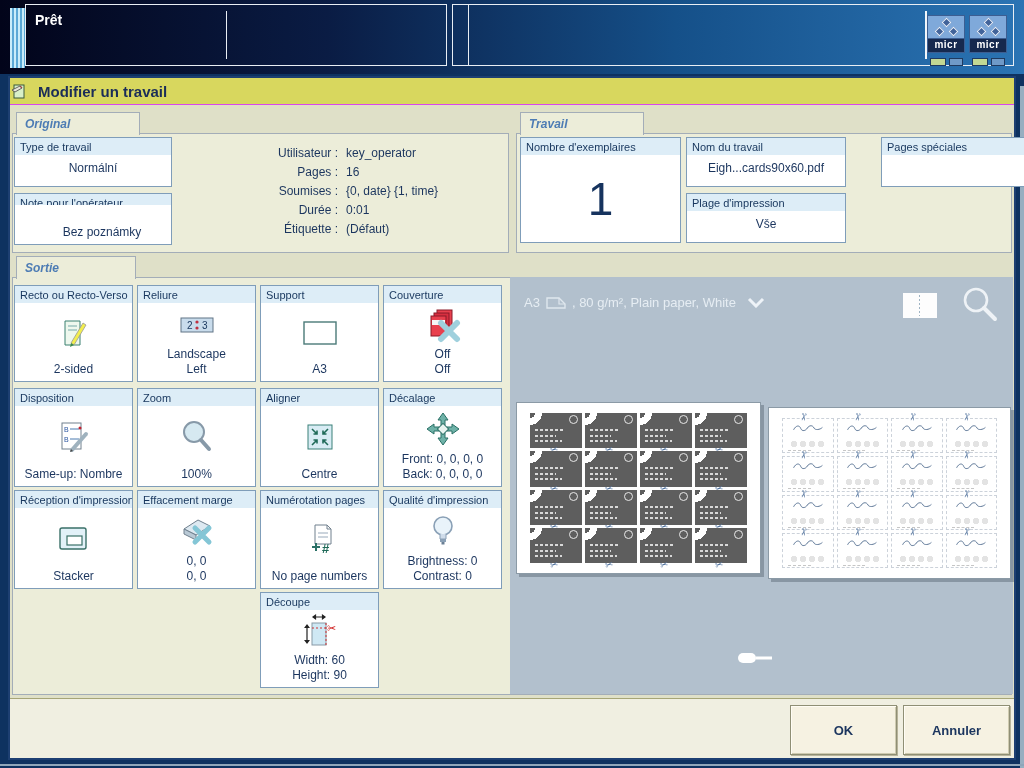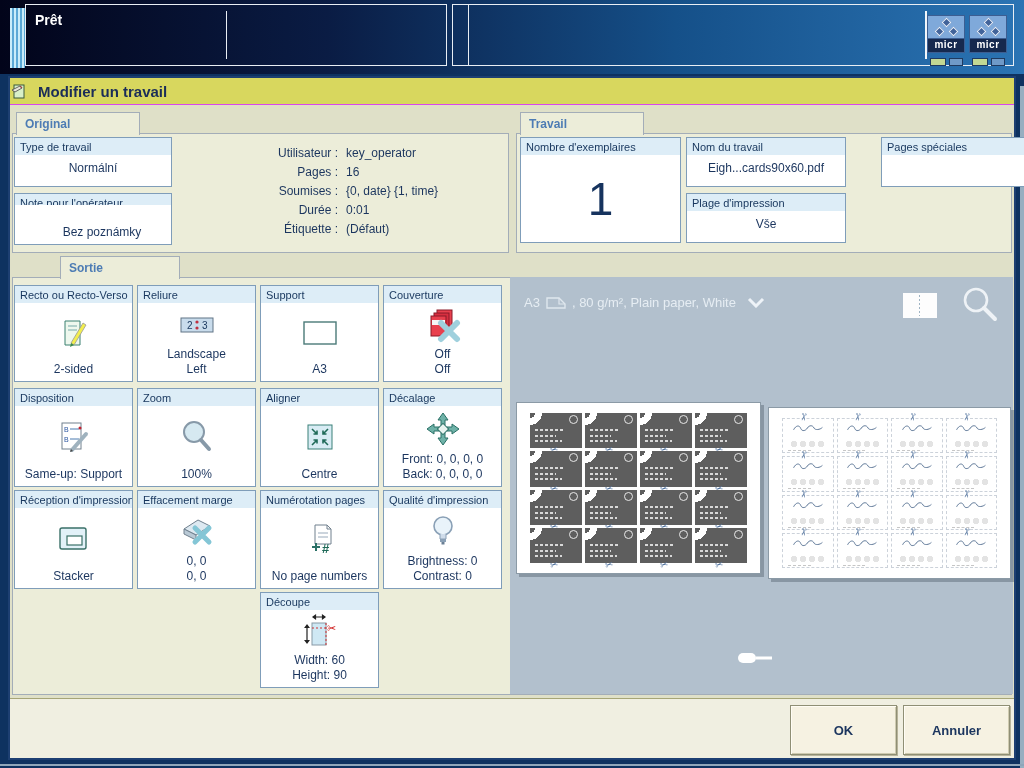--- a/index.html
+++ b/index.html
@@ -33,21 +33,21 @@
   .sw.g{width:16px;background:#c2d893;} .sw.b{width:14px;background:#6f9ac8;}
   
   .dialog-bg{position:absolute;left:8px;top:76px;width:1008px;height:684px;background:#dfe0c8;
     border:2px solid #1d3f72;box-sizing:border-box;}
   .titlebar{position:absolute;left:10px;top:78px;width:1004px;height:27px;background:#d8d75e;
     display:flex;align-items:center;gap:10px;box-sizing:border-box;border-bottom:1px solid #d946ef;}
   .title-text{color:#1b2d58;font-size:15px;font-weight:bold;}
   
   .grp-tab{position:absolute;height:23px;width:124px;border:1px solid #a3adb8;border-bottom:none;
     background:#ecedd9;box-sizing:border-box;color:#4d7cb4;font-weight:bold;font-size:12px;
-    padding:4px 13px 0 8px;z-index:3;}
+    padding:4px 13px 0 8px;z-index:3;font-style:italic;}
   .grp-body{position:absolute;border:1px solid #a3adb8;background:#ecedd9;box-sizing:border-box;z-index:2;}
   
   .tile{position:absolute;background:#fff;border:1px solid #7f9db9;box-sizing:border-box;
     display:flex;flex-direction:column;z-index:4;}
   .tile-h{background:#ddedf7;color:#17365d;font-size:11px;padding:3px 5px 2px;white-space:nowrap;overflow:hidden;}
   .tile-i{flex:1;display:flex;align-items:center;justify-content:center;}
   .tile-v{text-align:center;color:#1b355e;font-size:12px;line-height:1.25;padding:0 2px 4px;}
   .tile-v span{display:block;text-align:center;}
   .big-copies{flex:1;display:flex;align-items:center;justify-content:center;
     color:#16335e;font-size:46px;}
@@ -198,21 +198,21 @@
       <span>Vše</span>
     </div>
 </div>
 <div class="tile" style="left:881px;top:137px;width:192px;height:50px;">
   <div class="tile-h">Pages spéciales</div>
   <div class="tile-v" style="padding-top:6px;">
       <span></span>
     </div>
 </div>
 
-<div class="grp-tab" style="left:16px;top:256px;width:120px;margin-left:44px;">Sortie</div>
+<div class="grp-tab" style="left:16px;top:256px;width:120px;">Sortie</div>
 <div class="grp-body" style="left:12px;top:277px;width:1000px;height:418px;"></div>
 
 <div class="tile" style="left:14px;top:285px;width:119px;height:97px;">
   <div class="tile-h">Recto ou Recto-Verso</div>
   <div class="tile-i">
     <svg width="34" height="34" viewBox="0 0 34 34">
       <polygon points="8,5 23,5 23,29 8,29" fill="#eef8ee" stroke="#3a8070"></polygon>
       <line x1="11" y1="10" x2="20" y2="10" stroke="#7aa" stroke-width="1"></line>
       <line x1="11" y1="14" x2="20" y2="14" stroke="#7aa" stroke-width="1"></line>
       <polygon points="14,27 26,7 29,9 17,29" fill="#f2ee4e" stroke="#999" stroke-width="0.8"></polygon>
@@ -277,21 +277,21 @@
       <text x="8" y="12" font-size="7" fill="#2a55a0" font-family="sans-serif">B</text>
       <line x1="14" y1="9" x2="23" y2="9" stroke="#4a7ab0" stroke-width="1"></line>
       <text x="8" y="22" font-size="7" fill="#2a55a0" font-family="sans-serif">B</text>
       <line x1="14" y1="19" x2="23" y2="19" stroke="#4a7ab0" stroke-width="1"></line>
       <circle cx="24" cy="8" r="1.5" fill="#c02030"></circle>
       <path d="M16 30 L30 14" stroke="#9fb2be" stroke-width="4" stroke-linecap="round"></path>
       <path d="M14 32 L17 31 L15 29 Z" fill="#4a4a4a"></path>
     </svg>
   </div>
   <div class="tile-v">
-      <span>Same-up: Support</span>
+      <span>Same-up: Nombre</span>
       <span></span>
     </div>
 </div>
 <div class="tile" style="left:137px;top:388px;width:119px;height:99px;">
   <div class="tile-h">Zoom</div>
   <div class="tile-i">
     <svg width="36" height="36" viewBox="0 0 36 36">
       <circle cx="15" cy="13" r="10" fill="#d6e9f1" stroke="#8799a8" stroke-width="2"></circle>
       <line x1="22" y1="21" x2="30" y2="30" stroke="#8799a8" stroke-width="4" stroke-linecap="round"></line>
     </svg>

